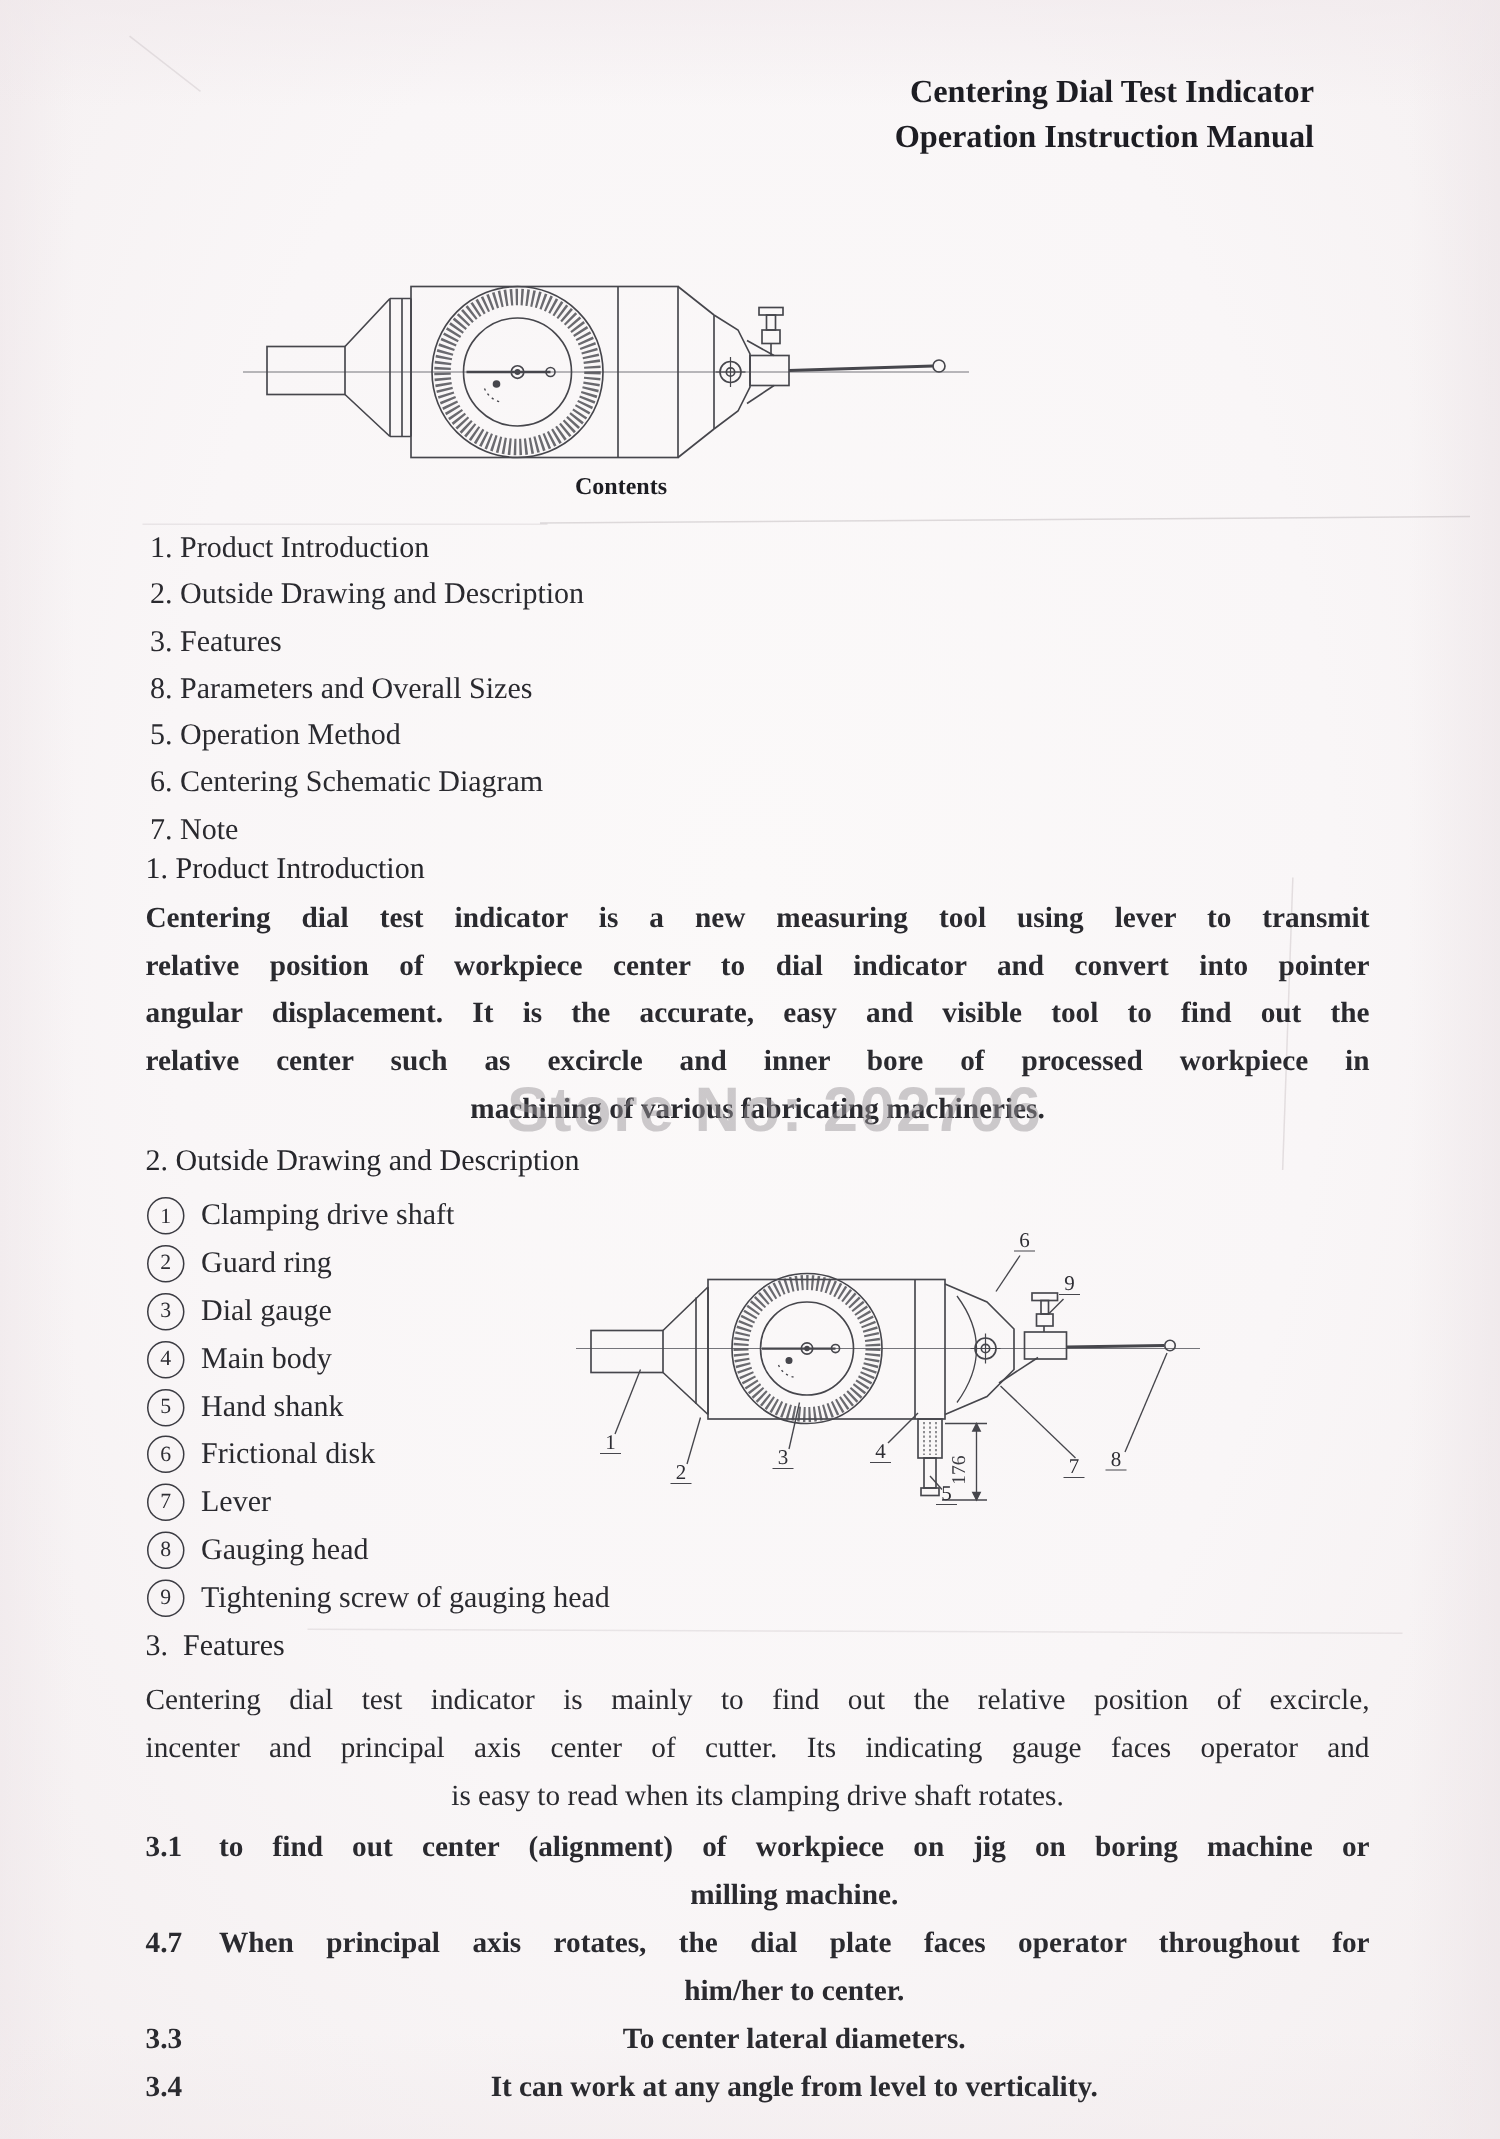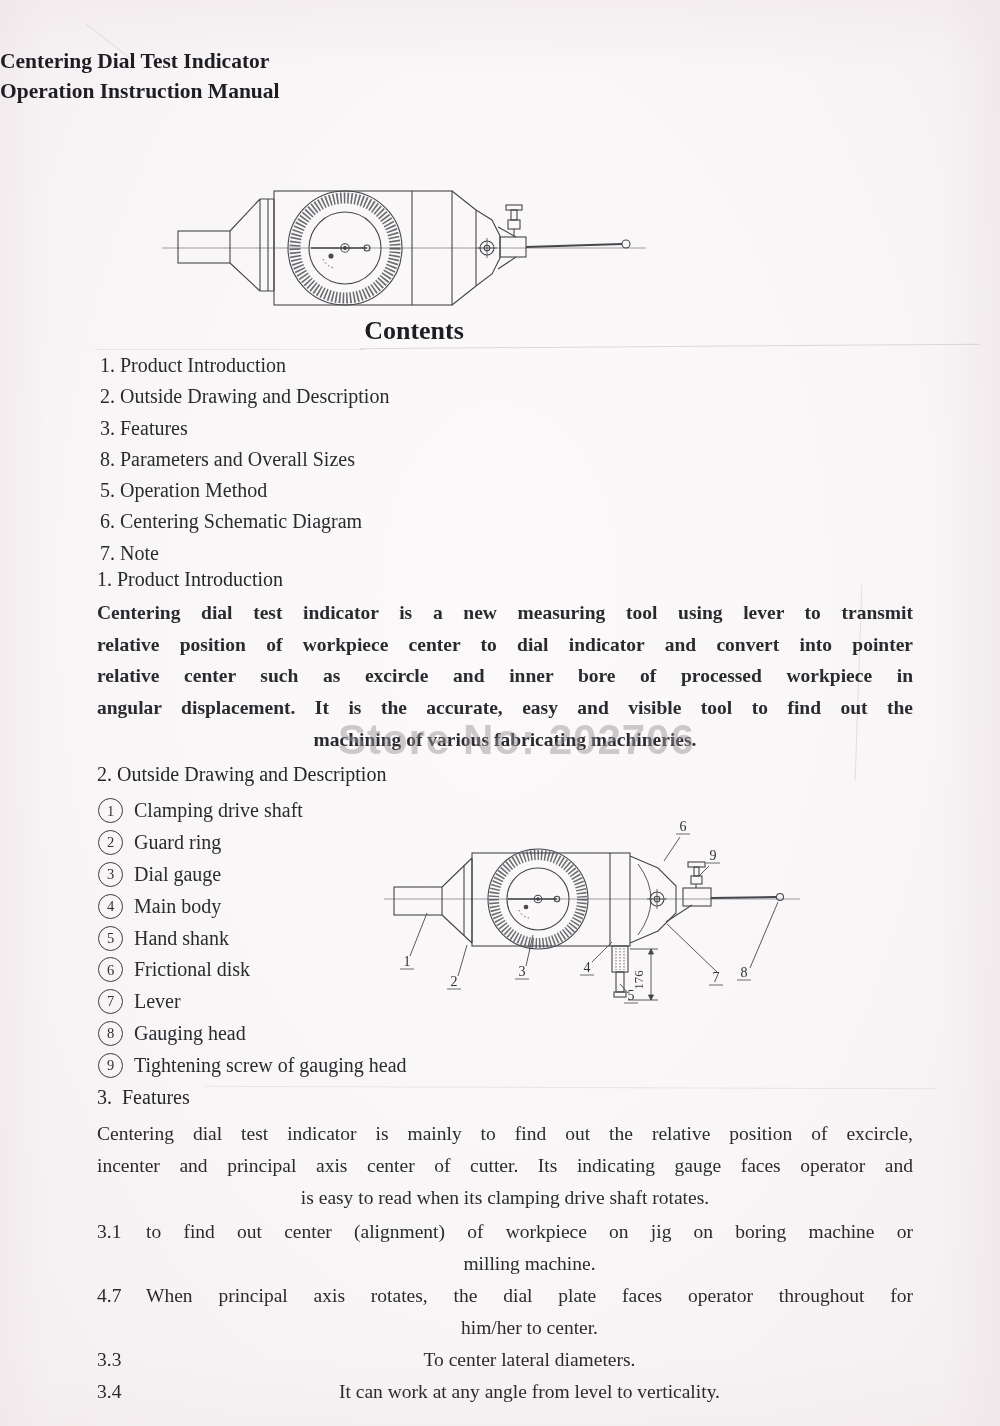--- a/index.html
+++ b/index.html
@@ -5,36 +5,36 @@
   html,body{margin:0;padding:0;background:#ffffff;}
   .page{
     position:relative;width:1000px;height:1426px;overflow:hidden;
     font-family:"Liberation Serif",serif;color:#2a2a2f;
     background:
       linear-gradient(180deg, rgba(239,231,234,.55) 0%, rgba(255,255,255,0) 5%, rgba(255,255,255,0) 95%, rgba(240,233,235,.45) 100%),
       linear-gradient(90deg, rgba(238,230,233,.55) 0%, rgba(255,255,255,0) 5%, rgba(255,255,255,0) 94%, rgba(236,228,231,.6) 100%),
       radial-gradient(ellipse at 50% 42%, #fbf9f9 0%, #f9f6f7 55%, #f4eff0 100%);
   }
   .abs{position:absolute;}
-  .title{left:0;top:46px;width:876px;text-align:left;font-weight:bold;
+  .title{left:0;top:46px;width:876px;text-align:right;font-weight:bold;
          font-size:21.5px;line-height:30px;color:#1d1d23;}
   .contents-head{left:0;top:316px;width:828px;text-align:center;font-weight:bold;
-         font-size:26px;color:#1d1d23;}
+         font-size:16px;color:#1d1d23;}
   .contents-list{left:100px;top:350px;font-size:20px;line-height:31.3px;}
   .sec-head{font-size:20px;white-space:pre-wrap;color:#26262b;}
   .body-block{width:816px;font-size:19.5px;line-height:31.7px;}
   .jline{text-align:justify;text-align-last:justify;white-space:nowrap;}
   .lline{text-align:center;white-space:nowrap;}
   .parts{left:98px;top:795px;}
   .part-row{height:31.8px;display:flex;align-items:center;gap:11px;font-size:20px;}
   .circ{width:23px;height:23px;flex:0 0 23px;border:1.5px solid #3b3b42;border-radius:50%;
         display:inline-flex;align-items:center;justify-content:center;
         font-size:14.5px;line-height:1;color:#2e2e34;}
   .features{left:97px;top:1216px;width:816px;font-size:19.5px;line-height:32px;}
-  .feat{position:relative;padding-left:49px;margin:0;}
+  .feat{position:relative;padding-left:49px;margin:0;font-weight:bold;}
   .feat .fnum{position:absolute;left:0;top:0;white-space:pre;}
   .watermark{left:338px;top:684px;font-family:"Liberation Sans",sans-serif;font-weight:bold;
         font-size:42px;line-height:40px;letter-spacing:1px;color:rgba(152,148,153,0.48);margin-top:36px;}
   .crease{pointer-events:none;}
   svg{display:block;}
 </style>
 </head>
 <body>
 
 <div class="page">
@@ -105,22 +105,22 @@
     <div>8. Parameters and Overall Sizes</div>
     <div>5. Operation Method</div>
     <div>6. Centering Schematic Diagram</div>
     <div>7. Note</div>
   </div>
 
   <div class="abs sec-head" style="left:97px;top:568px;">1. Product Introduction</div>
   <div class="abs body-block" style="left:97px;top:597px;font-weight:bold;">
     <div class="jline">Centering dial test indicator is a new measuring tool using lever to transmit</div>
     <div class="jline">relative position of workpiece center to dial indicator and convert into pointer</div>
+    <div class="jline">angular displacement. It is the accurate, easy and visible tool to find out the</div>
     <div class="jline">relative center such as excircle and inner bore of processed workpiece in</div>
-    <div class="jline">angular displacement. It is the accurate, easy and visible tool to find out the</div>
     <div class="lline">machining of various fabricating machineries.</div>
   </div>
 
   <div class="abs watermark">Store No: 202706</div>
 
   <div class="abs sec-head" style="left:97px;top:763px;">2. Outside Drawing and Description</div>
   <div class="abs parts">
     <div class="part-row">
       <span class="circ">1</span>
       <span>Clamping drive shaft</span>

